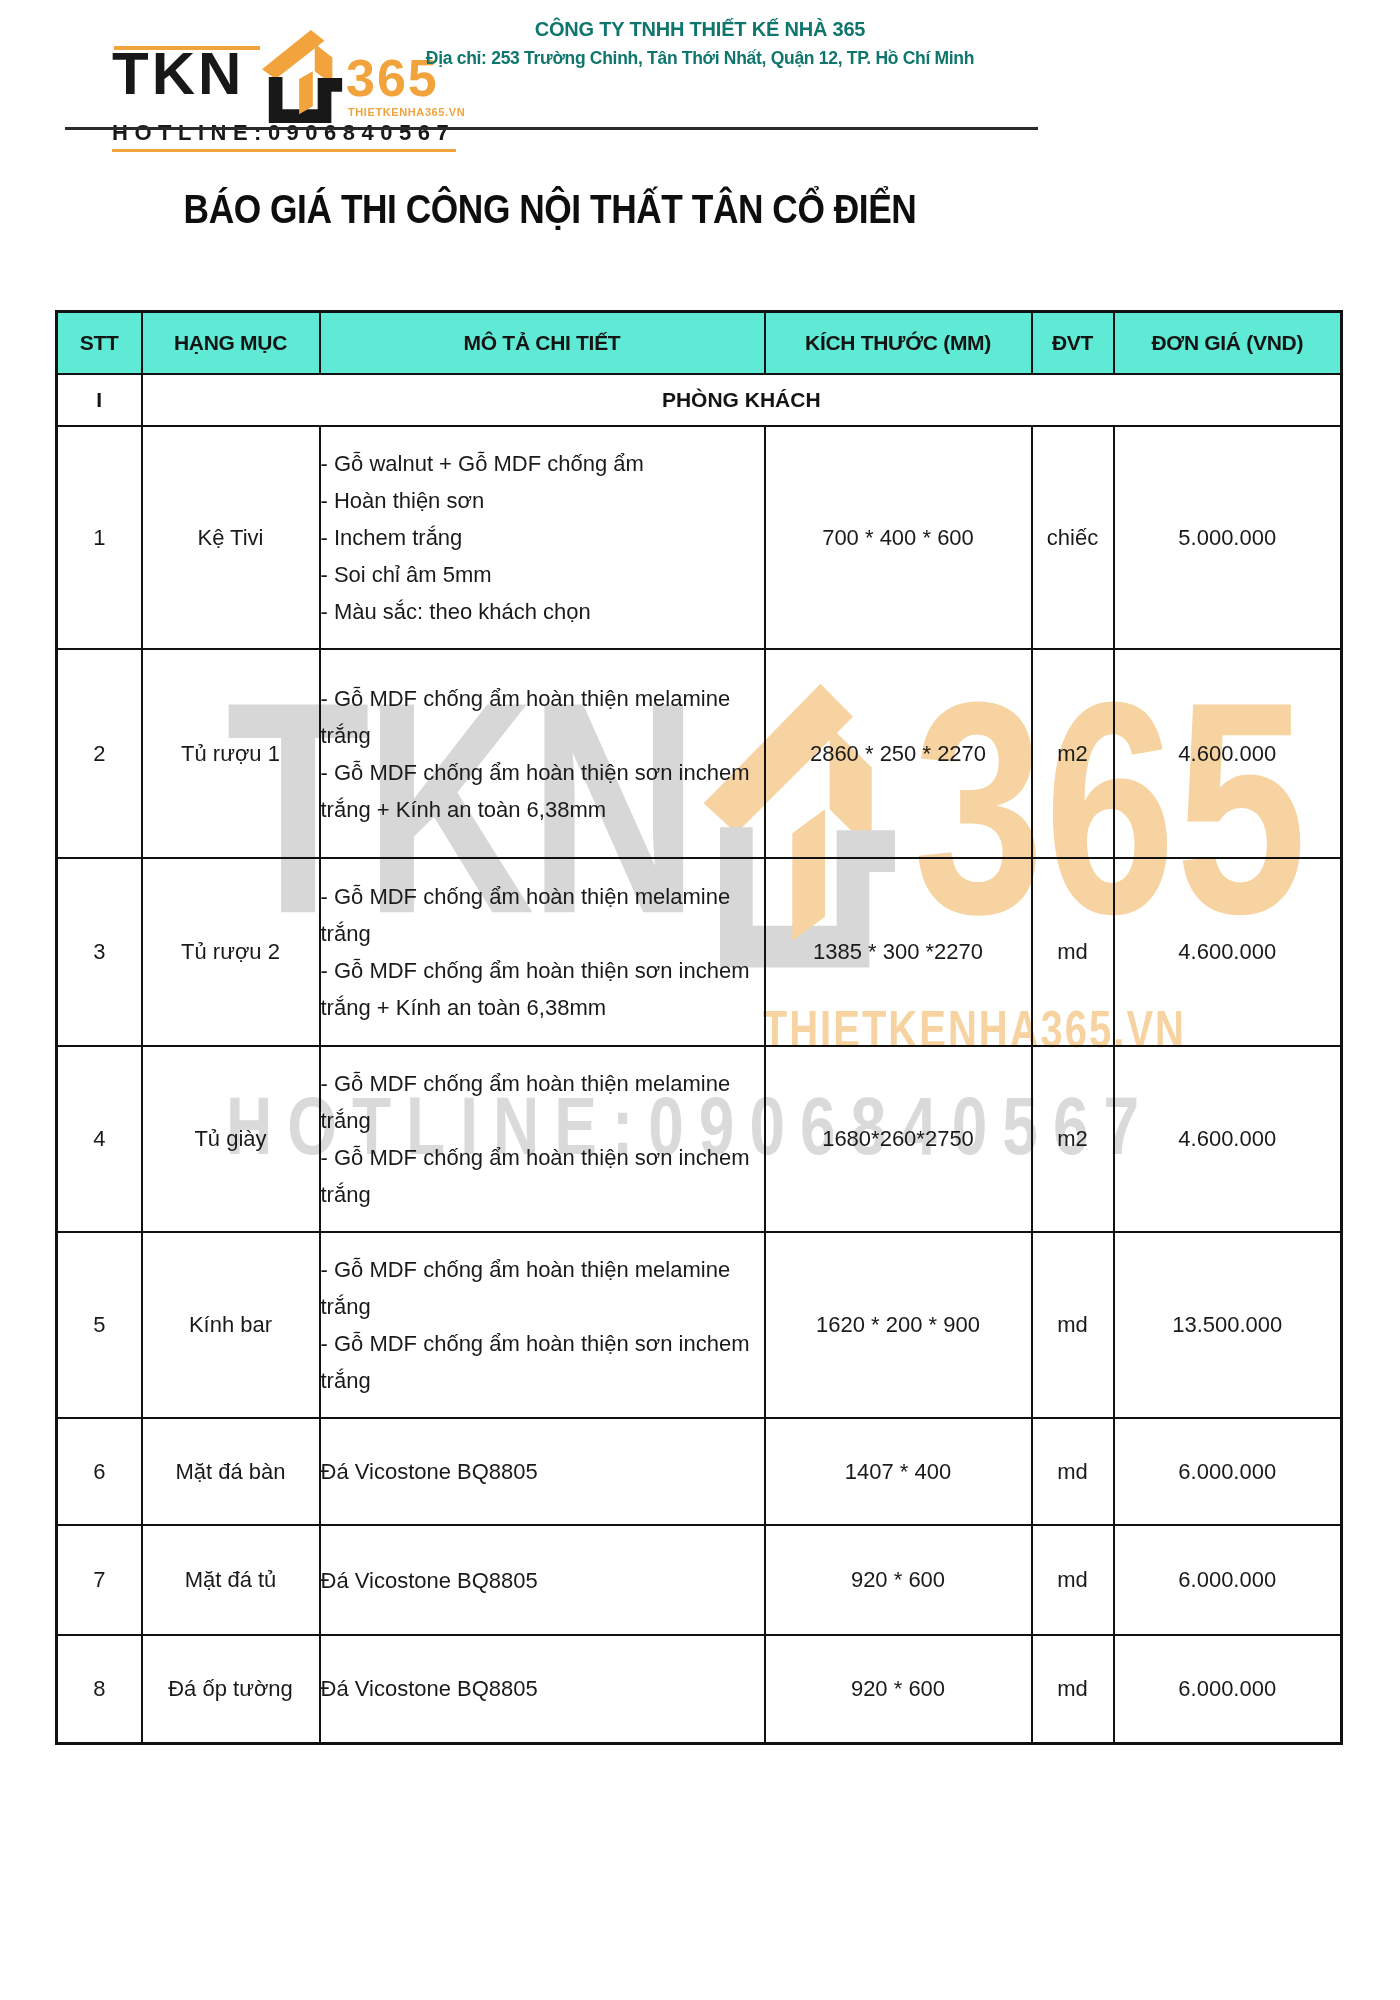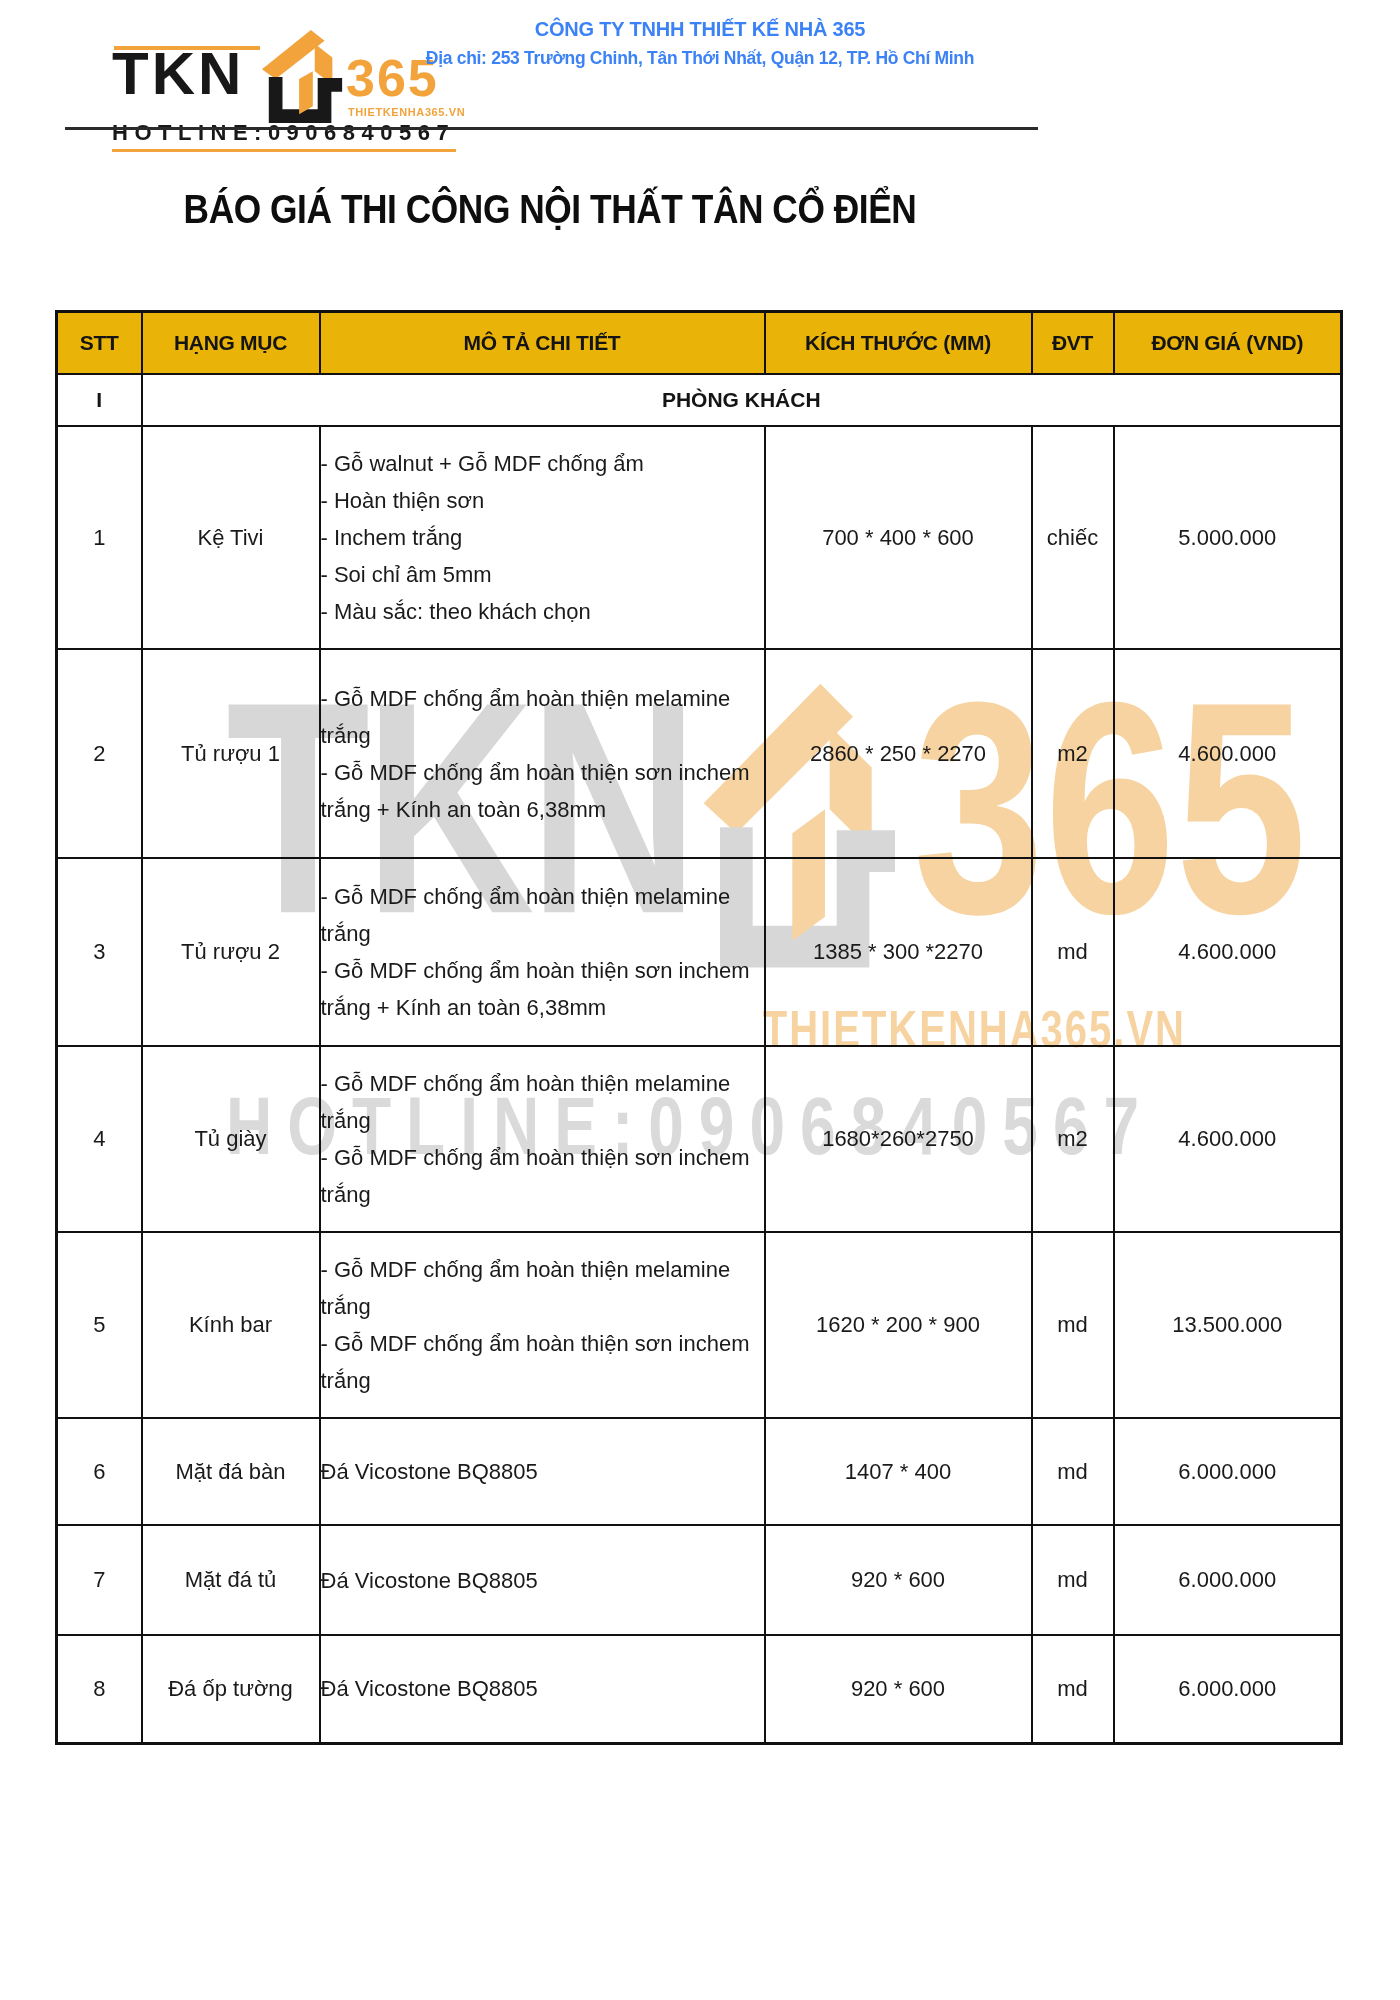--- a/index.html
+++ b/index.html
@@ -13,21 +13,21 @@
   .logo { position:absolute; left:112px; top:34px; width:352px; height:116px; }
   .logo .line-top { position:absolute; left:2px; top:12px; width:146px; height:4px; background:#F2A33C; }
   .logo .tkn { position:absolute; left:0; top:10px; font-size:60px; font-weight:900; letter-spacing:3px; color:#181818; line-height:1; }
   .logo .house { position:absolute; left:148px; top:-6px; }
   .logo .n365 { position:absolute; left:234px; top:18px; font-size:52px; font-weight:900; letter-spacing:2px; color:#F2A33C; line-height:1; }
   .logo .site { position:absolute; left:236px; top:72px; font-size:11px; font-weight:700; letter-spacing:0.6px; color:#F2A33C; white-space:nowrap; }
   .logo .hotline { position:absolute; left:0; top:86px; font-size:22px; font-weight:900; letter-spacing:6.5px; color:#181818; white-space:nowrap; }
   .logo .line-bottom { position:absolute; left:0; top:115px; width:344px; height:3px; background:#F2A33C; }
 
   
-  .company { position:absolute; left:390px; top:18px; width:620px; text-align:center; color:#3b82f6; }
+  .company { position:absolute; left:390px; top:18px; width:620px; text-align:center; color:#0f766e; }
   .company .name { font-size:20px; font-weight:800; letter-spacing:-0.2px; margin-bottom:7px; }
   .company .line { font-size:17.5px; font-weight:700; letter-spacing:-0.3px; margin-bottom:6px; white-space:nowrap; }
 
   .rule { position:absolute; left:65px; top:127px; width:973px; height:3px; background:#2b2b2b; }
 
   
   .title { position:absolute; left:60px; top:188px; width:980px; text-align:center;
            font-size:38px; font-weight:800; letter-spacing:-0.5px; color:#0e0e0e;
            transform:scale(0.93,1.06); }
 
@@ -38,21 +38,21 @@
   .wm .house { margin:10px 4px 0 6px; }
   .wm .n365 { font-size:236px; font-weight:900; line-height:0.95; color:#f6d3a0; }
   .wm .site { text-align:right; font-size:40px; font-weight:700; letter-spacing:2px; color:#f6d3a0; margin-top:14px; }
   .wm .hotline { font-size:64px; font-weight:900; letter-spacing:15px; color:#dadada; margin-top:16px; white-space:nowrap; }
 
   
   table.quote { position:absolute; left:55px; top:310px; width:1285px;
                 border-collapse:collapse; table-layout:fixed; }
   table.quote th, table.quote td { border:2px solid #111; }
   table.quote { border:3px solid #111; }
-  thead th { background:#eab308; height:58px; font-size:21px; font-weight:800; letter-spacing:-0.3px; color:#141414; }
+  thead th { background:#5eead4; height:58px; font-size:21px; font-weight:800; letter-spacing:-0.3px; color:#141414; }
   tr.section td { height:48px; font-size:21px; font-weight:800; text-align:center; color:#141414; }
   tbody td { font-size:22px; text-align:center; vertical-align:middle; color:#1a1a1a; background:transparent; }
   tbody td.desc { text-align:left; padding:8px 0; line-height:37px; }
 </style>
 </head>
 <body>
 
 <div class="wm">
   <div class="wm-row1">
     <span class="tkn">TKN</span>

